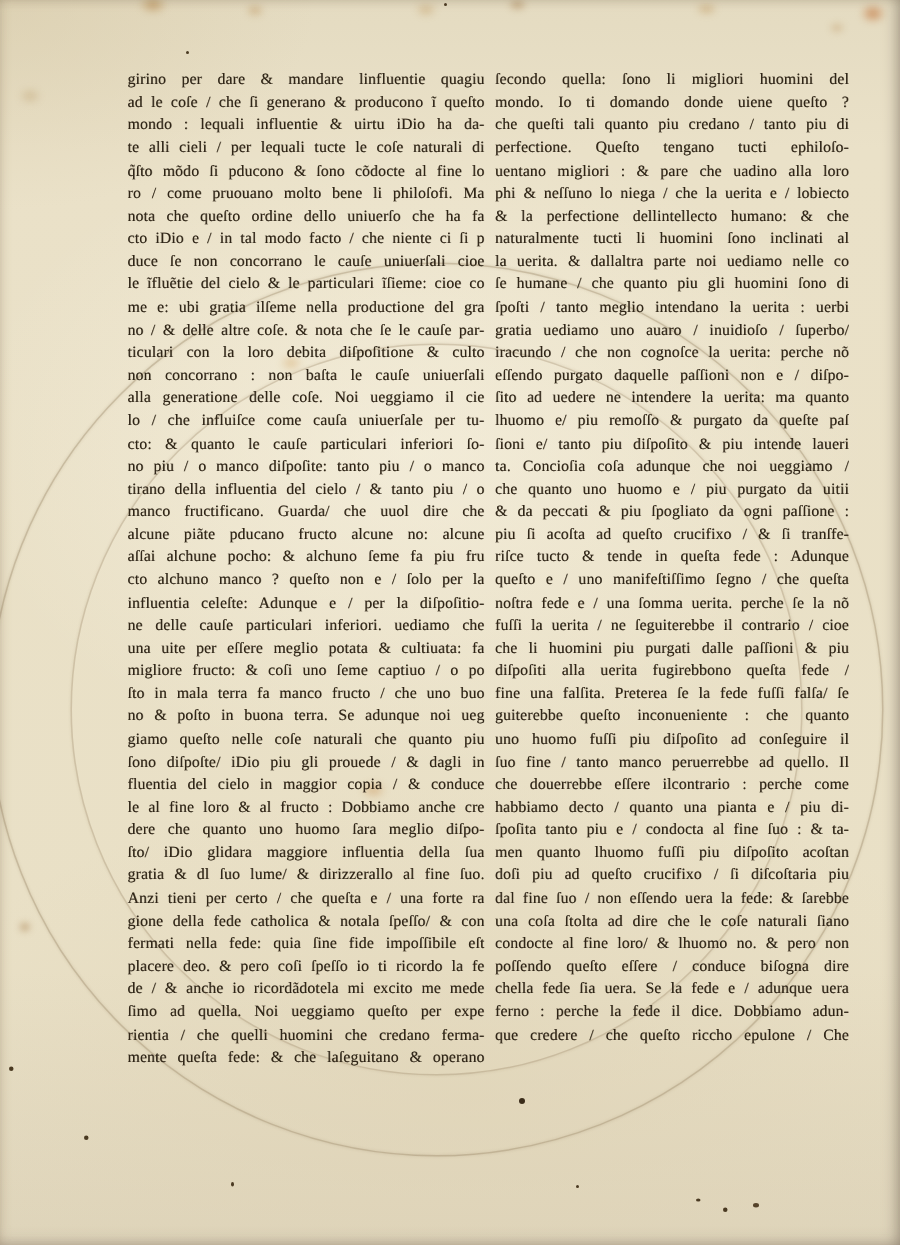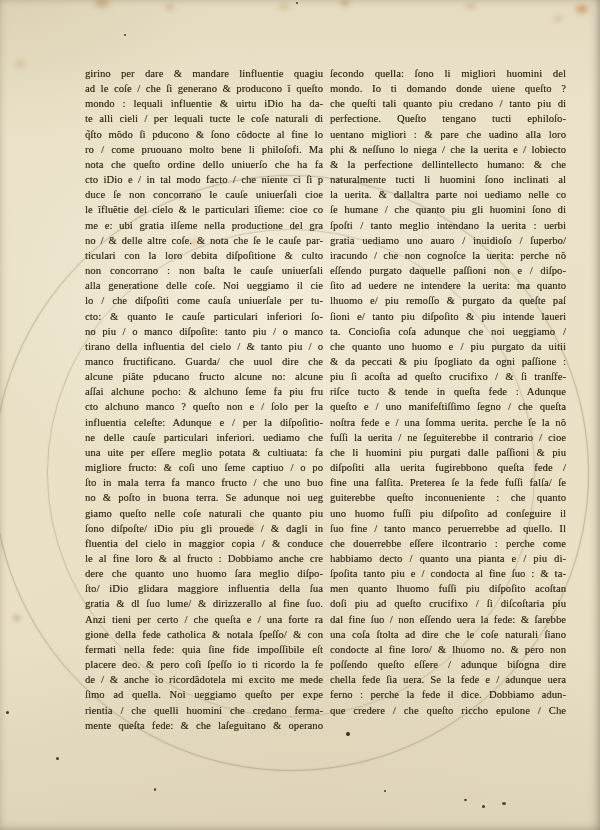--- a/index.html
+++ b/index.html
@@ -19,21 +19,20 @@
     box-shadow:
       inset -7px 0 10px -5px rgba(95,85,70,0.45),
       inset 0 -6px 10px -5px rgba(120,100,92,0.35),
       inset 4px 0 8px -4px rgba(150,132,102,0.28),
       inset 0 4px 8px -4px rgba(150,132,102,0.22);
   }
   .col{
     position:absolute;top:46px;width:238px;
     color:#2f2517;font-size:10.5px;
     text-shadow:0.3px 0.2px 0 rgba(47,37,23,0.5);
-    margin-top:20px;
   }
   .col-left{left:85px;}
   .col-right{left:330px;width:236px;}
   .tline{
     height:15.16px;line-height:15.16px;overflow:hidden;
     text-align:justify;text-align-last:justify;white-space:normal;
     letter-spacing:0.1px;
   }
   .ring{position:absolute;border-radius:50%;pointer-events:none;}
   .ring-outer{
@@ -110,21 +109,21 @@
       <div class="tline">ro / come pruouano molto bene li philoſofi. Ma</div>
       <div class="tline">nota che queſto ordine dello uniuerſo che ha fa</div>
       <div class="tline">cto iDio e / in tal modo facto / che niente ci ſi p</div>
       <div class="tline">duce ſe non concorrano le cauſe uniuerſali cioe</div>
       <div class="tline">le ĩfluẽtie del cielo &amp; le particulari ĩſieme: cioe co</div>
       <div class="tline">me e: ubi gratia ilſeme nella productione del gra</div>
       <div class="tline">no / &amp; delle altre coſe. &amp; nota che ſe le cauſe par-</div>
       <div class="tline">ticulari con la loro debita diſpoſitione &amp; culto</div>
       <div class="tline">non concorrano : non baſta le cauſe uniuerſali</div>
       <div class="tline">alla generatione delle coſe. Noi ueggiamo il cie</div>
-      <div class="tline">lo / che diſpoſiti come cauſa uniuerſale per tu-</div>
+      <div class="tline">lo / che influiſce come cauſa uniuerſale per tu-</div>
       <div class="tline">cto: &amp; quanto le cauſe particulari inferiori ſo-</div>
       <div class="tline">no piu / o manco diſpoſite: tanto piu / o manco</div>
       <div class="tline">tirano della influentia del cielo / &amp; tanto piu / o</div>
       <div class="tline">manco fructificano. Guarda/ che uuol dire che</div>
       <div class="tline">alcune piãte pducano fructo alcune no: alcune</div>
       <div class="tline">aſſai alchune pocho: &amp; alchuno ſeme fa piu fru</div>
       <div class="tline">cto alchuno manco ? queſto non e / ſolo per la</div>
       <div class="tline">influentia celeſte: Adunque e / per la diſpoſitio-</div>
       <div class="tline">ne delle cauſe particulari inferiori. uediamo che</div>
       <div class="tline">una uite per eſſere meglio potata &amp; cultiuata: fa</div>
@@ -181,19 +180,19 @@
       <div class="tline">uno huomo fuſſi piu diſpoſito ad conſeguire il</div>
       <div class="tline">ſuo fine / tanto manco peruerrebbe ad quello. Il</div>
       <div class="tline">che douerrebbe eſſere ilcontrario : perche come</div>
       <div class="tline">habbiamo decto / quanto una pianta e / piu di-</div>
       <div class="tline">ſpoſita tanto piu e / condocta al fine ſuo : &amp; ta-</div>
       <div class="tline">men quanto lhuomo fuſſi piu diſpoſito acoſtan</div>
       <div class="tline">doſi piu ad queſto crucifixo / ſi diſcoſtaria piu</div>
       <div class="tline">dal fine ſuo / non eſſendo uera la fede: &amp; ſarebbe</div>
       <div class="tline">una coſa ſtolta ad dire che le coſe naturali ſiano</div>
       <div class="tline">condocte al fine loro/ &amp; lhuomo no. &amp; pero non</div>
-      <div class="tline">poſſendo queſto eſſere / adunque biſogna dire</div>
+      <div class="tline">poſſendo queſto eſſere / conduce biſogna dire</div>
       <div class="tline">chella fede ſia uera. Se la fede e / adunque uera</div>
       <div class="tline">ferno : perche la fede il dice. Dobbiamo adun-</div>
       <div class="tline">que credere / che queſto riccho epulone / Che</div>
     </div>
 
 </div>
 
 </body></html>

